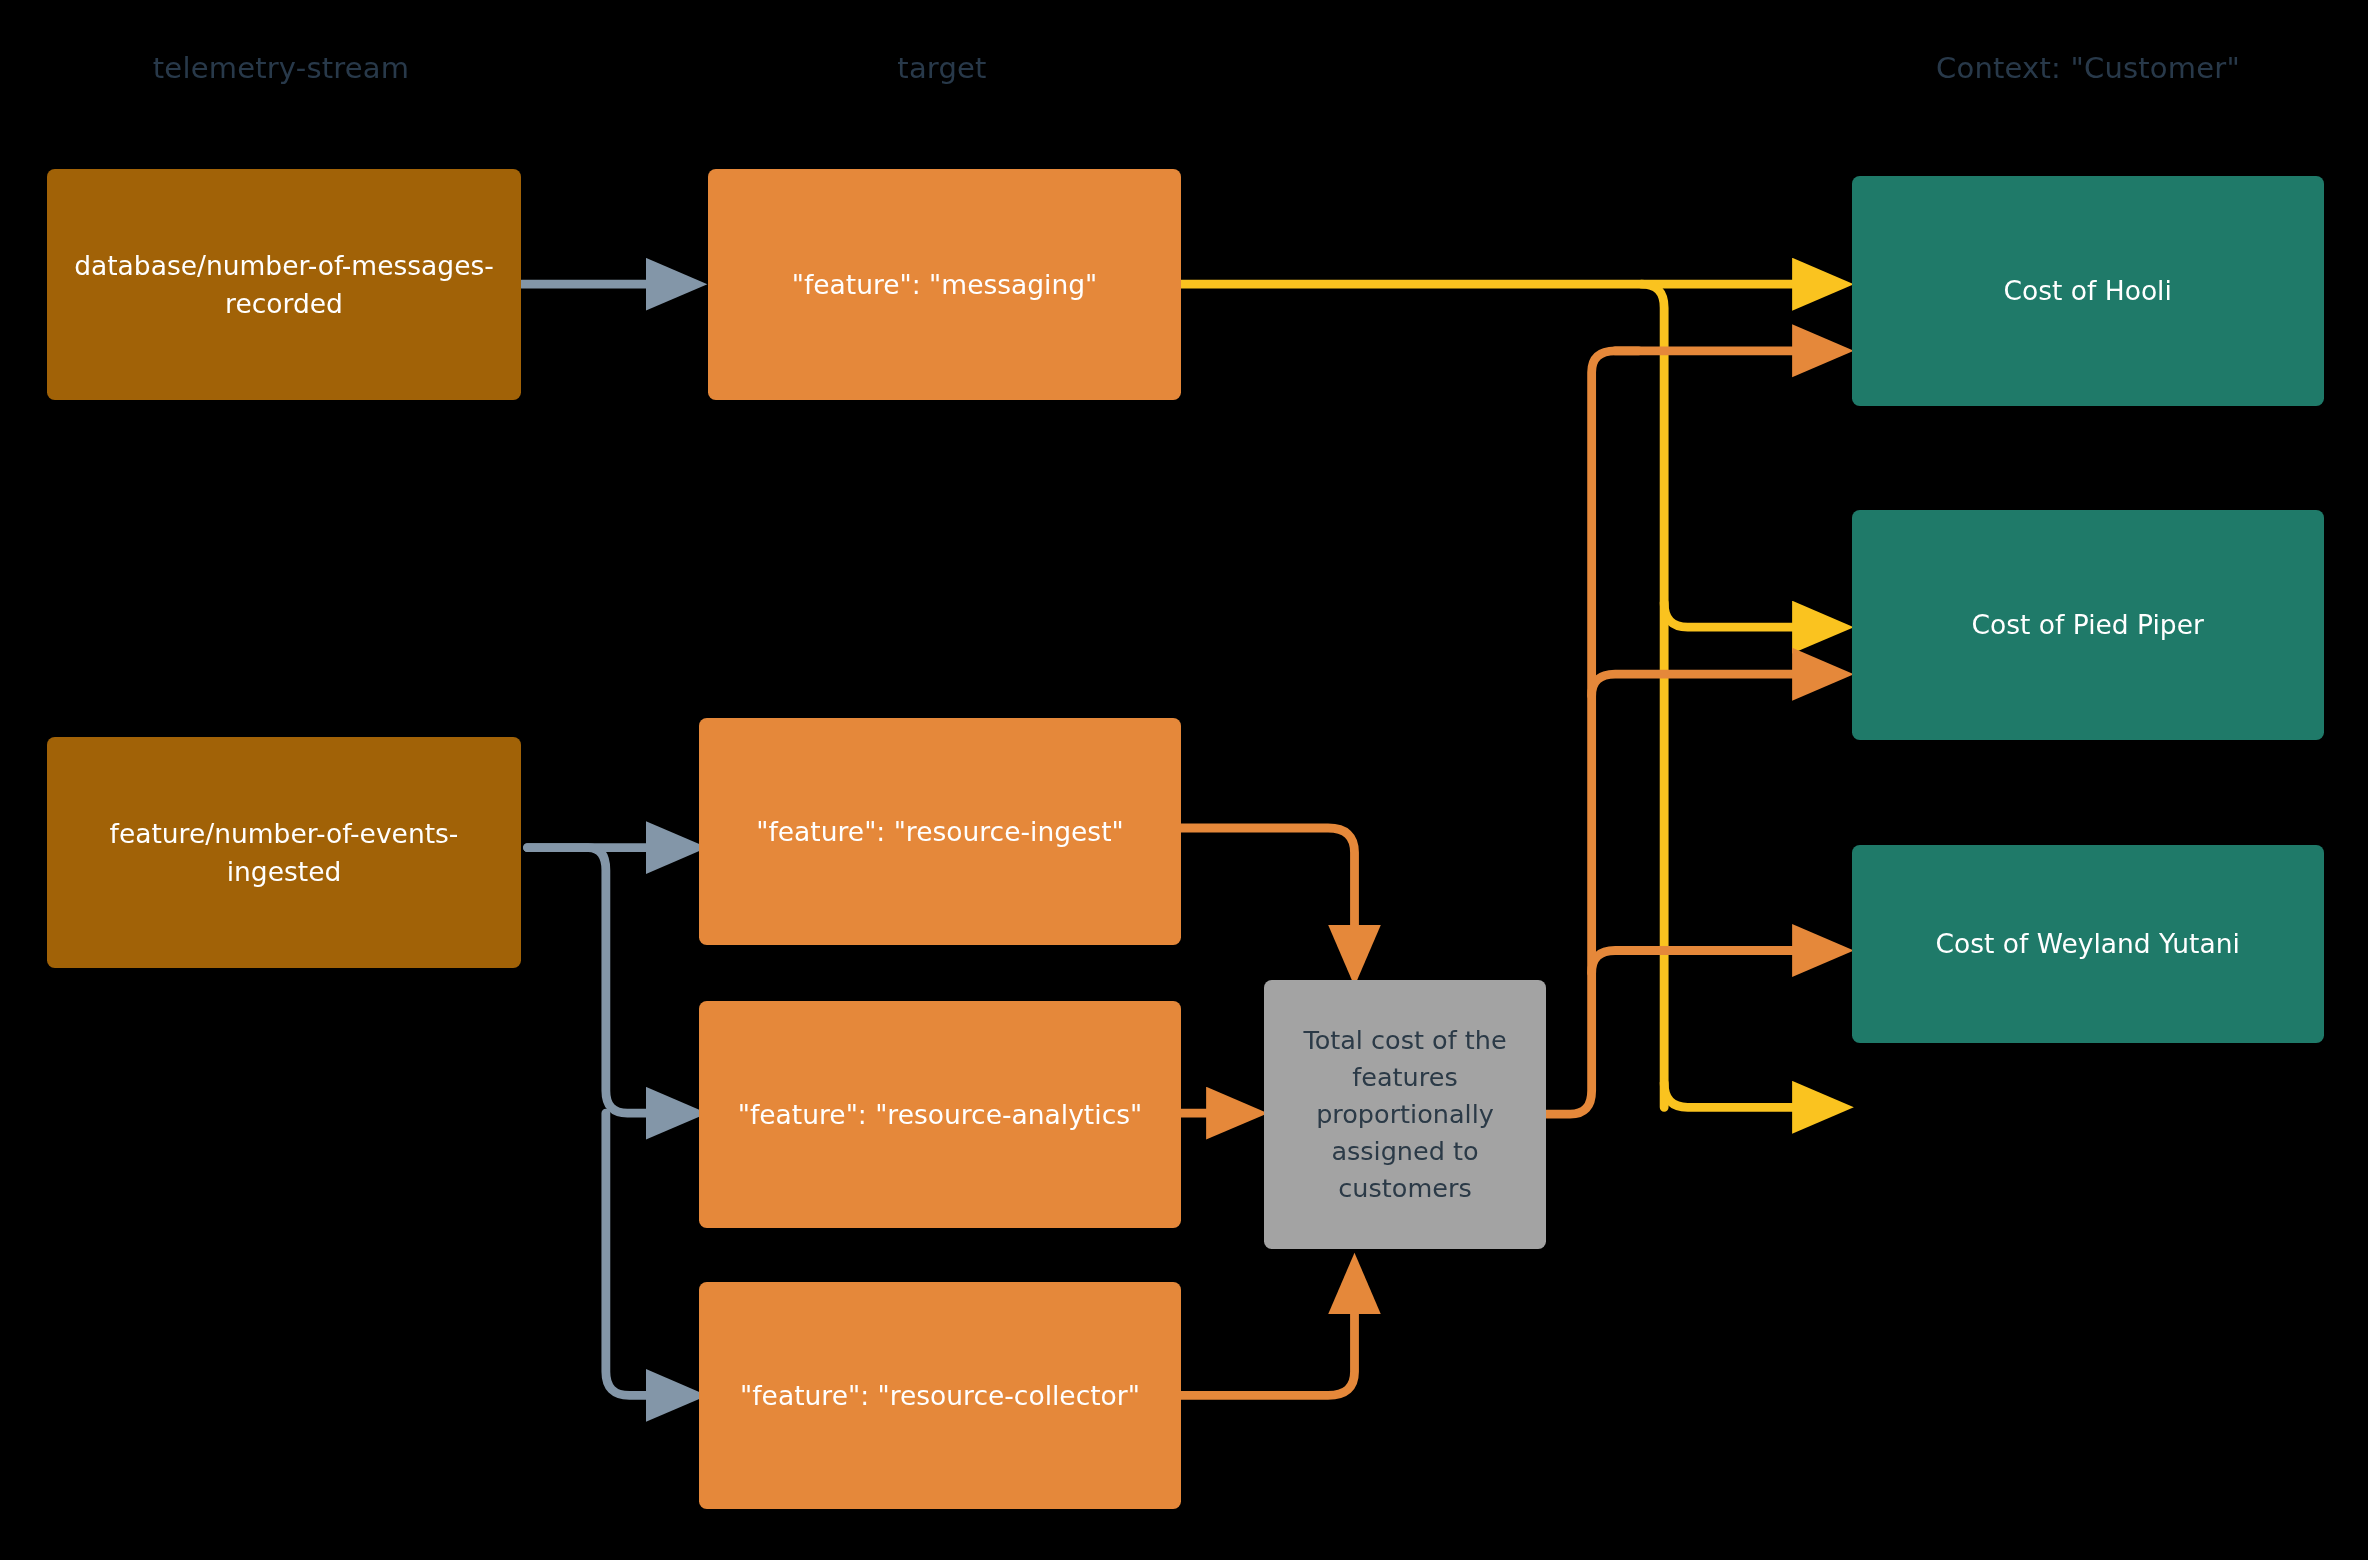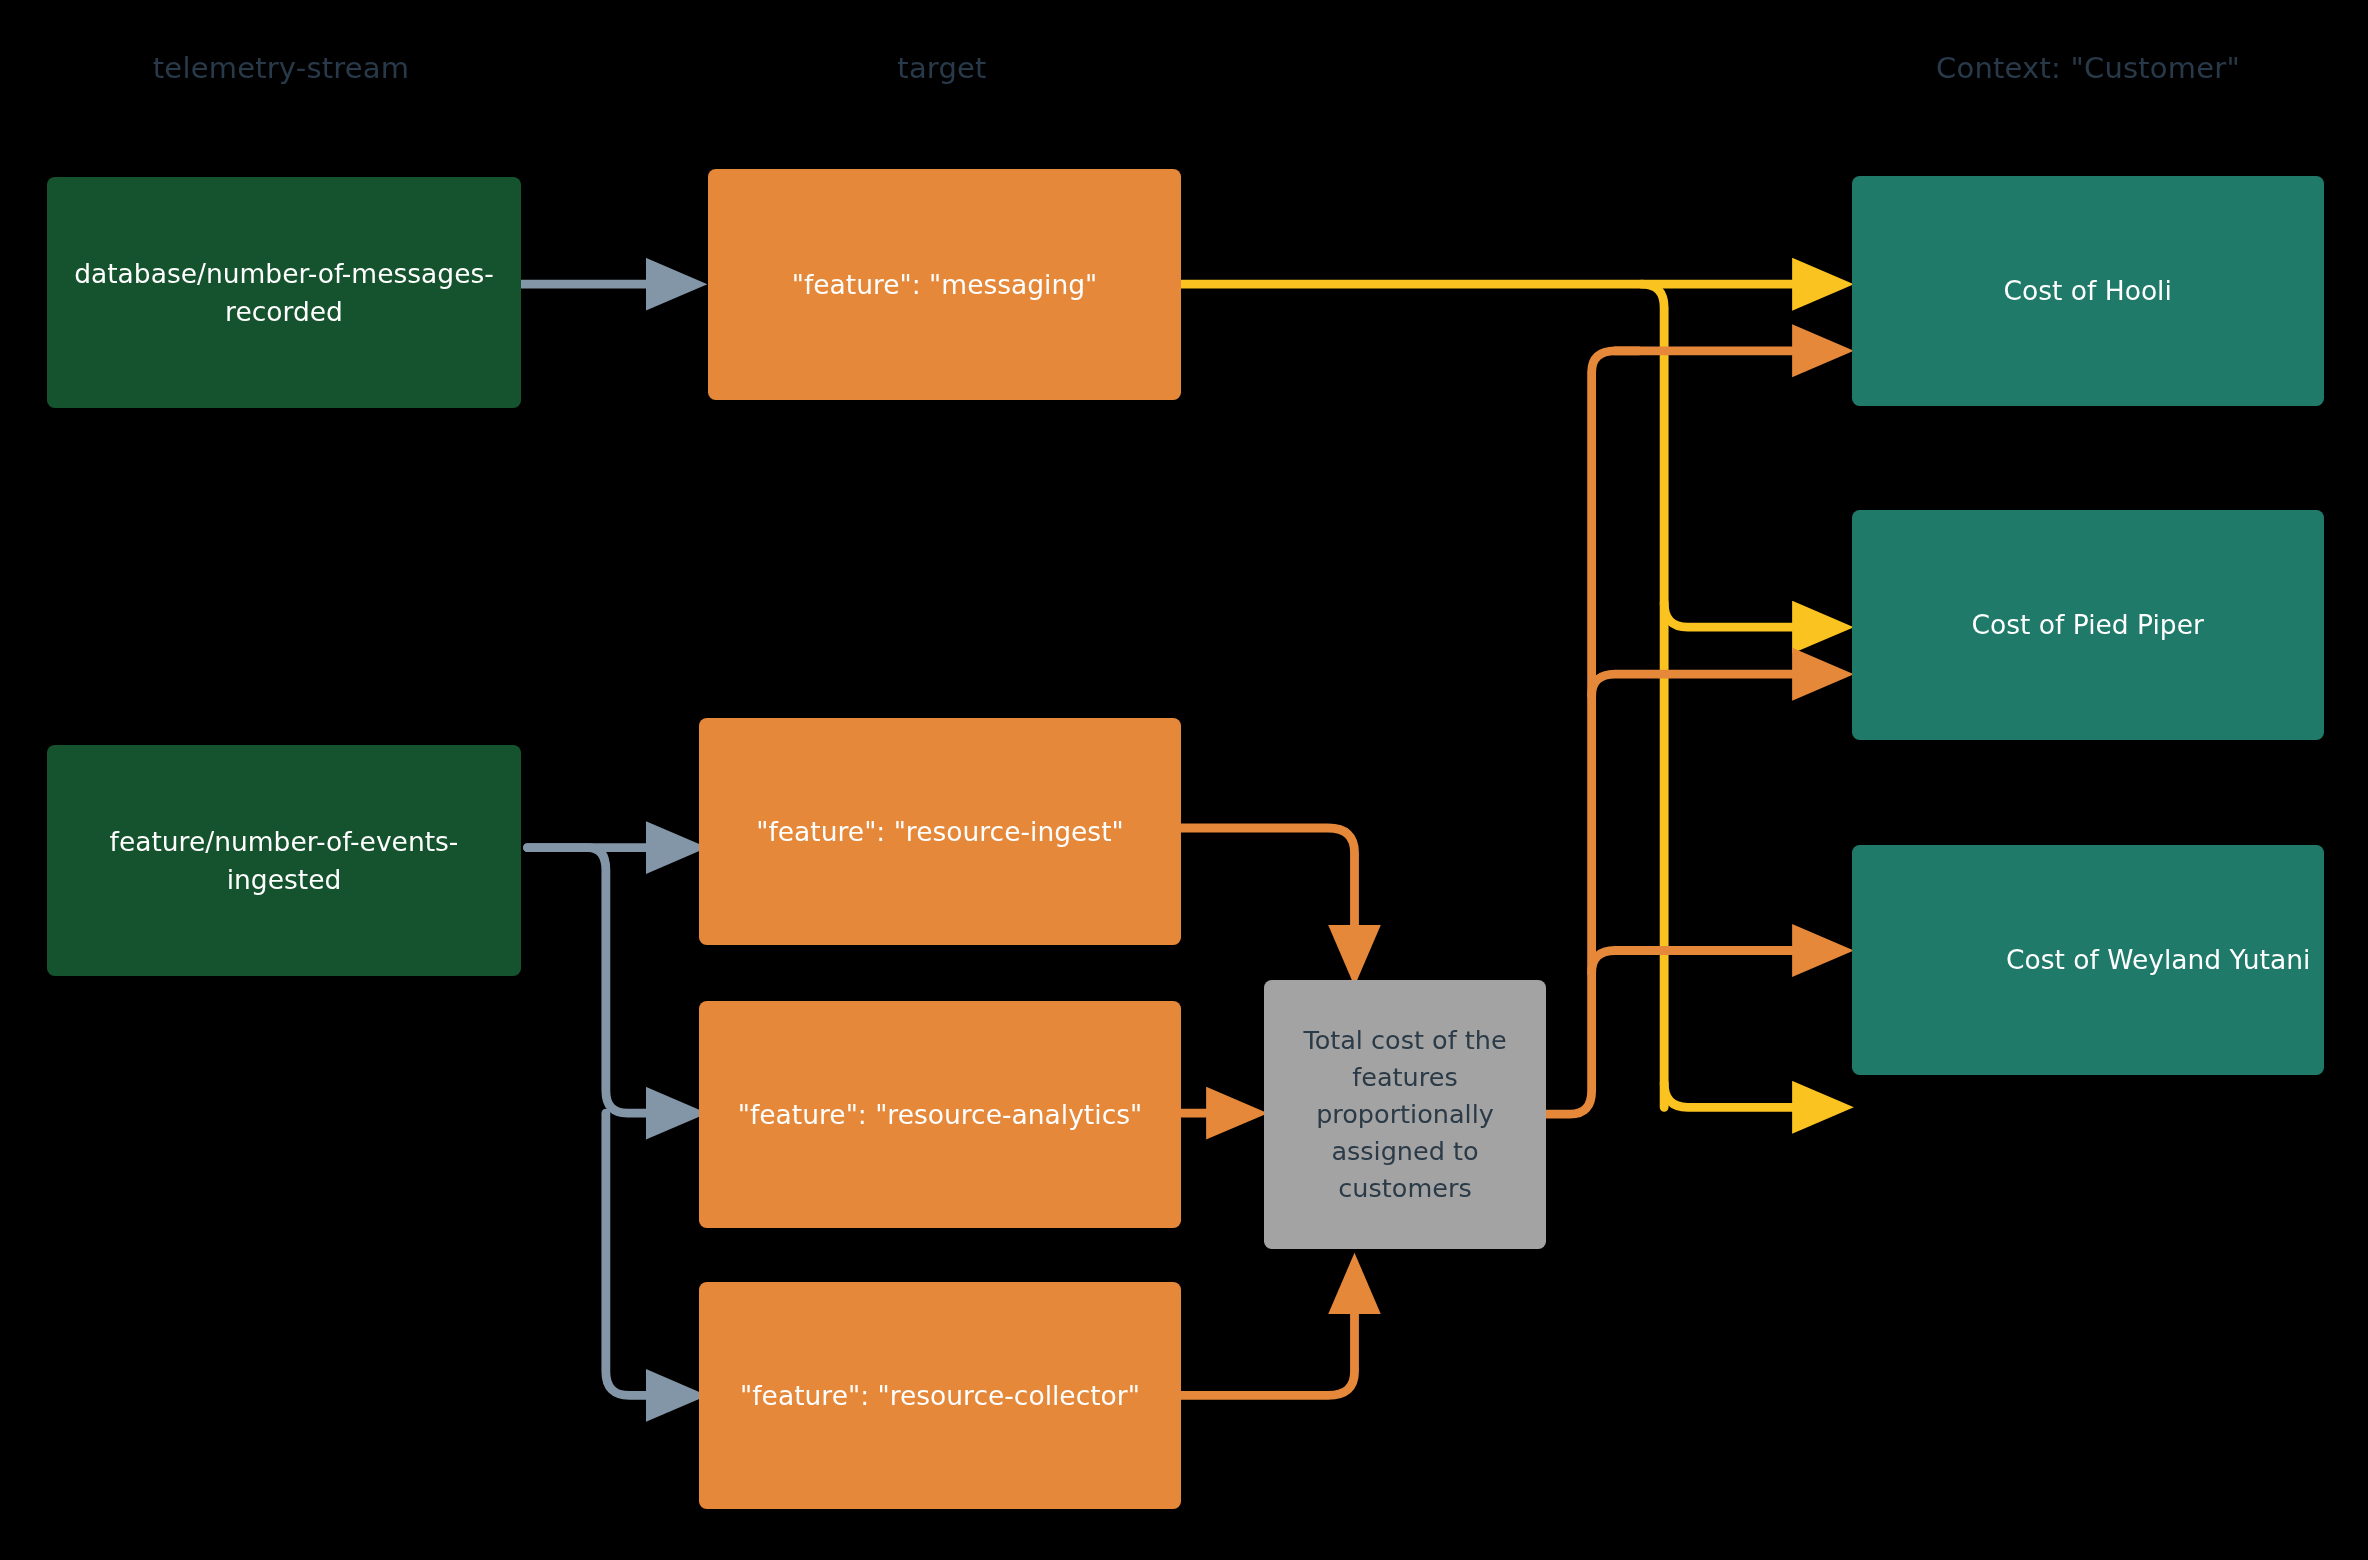--- a/index.html
+++ b/index.html
@@ -37,24 +37,23 @@
     display: flex;
     align-items: center;
     justify-content: center;
     text-align: center;
     line-height: 1.42;
     padding: 5.9px 13.7px;
   }
   .node span { display: block; }
 
   .node.source {
-    background: #14532d;
+    background: #a16207;
     color: #ffffff;
     font-size: 26.5px;
-    margin-top: 8px;
   }
   .node.target {
     background: #e5883a;
     color: #ffffff;
     font-size: 26.5px;
   }
   .node.sink {
     background: #1f7a69;
     color: #ffffff;
     font-size: 26.5px;
@@ -161,18 +160,18 @@
   </div>
 
   <div class="node sink" style="left:1852px; top:176px; width:472px; height:230px;">
     <span>Cost of Hooli</span>
   </div>
 
   <div class="node sink" style="left:1852px; top:510px; width:472px; height:230px;">
     <span>Cost of Pied Piper</span>
   </div>
 
-  <div class="node sink" style="left:1852px; top:845px; width:472px; height:230px;justify-content:flex-end;">
+  <div class="node sink" style="left:1852px; top:845px; width:472px; height:198px;">
     <span>Cost of Weyland Yutani</span>
   </div>
 
 </div>
 
 
 </body></html>

